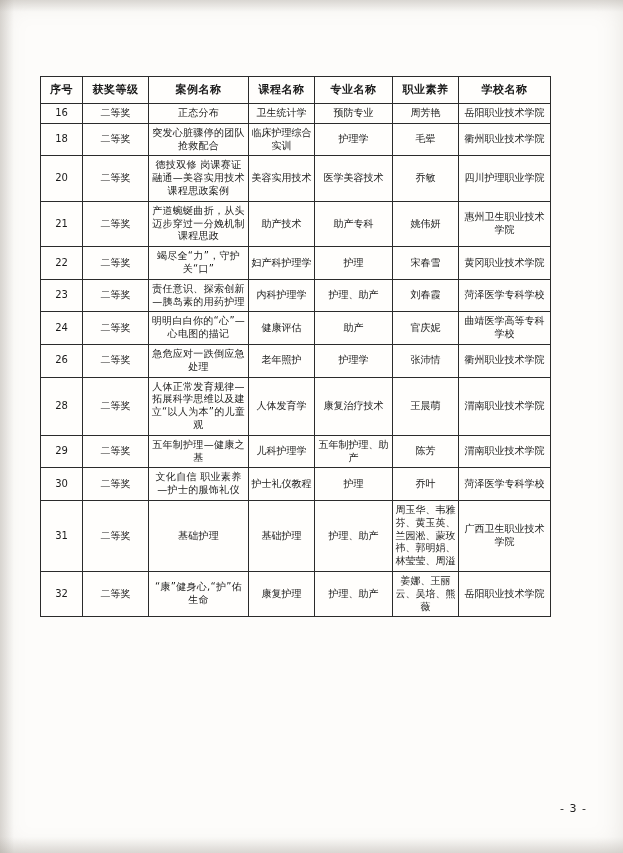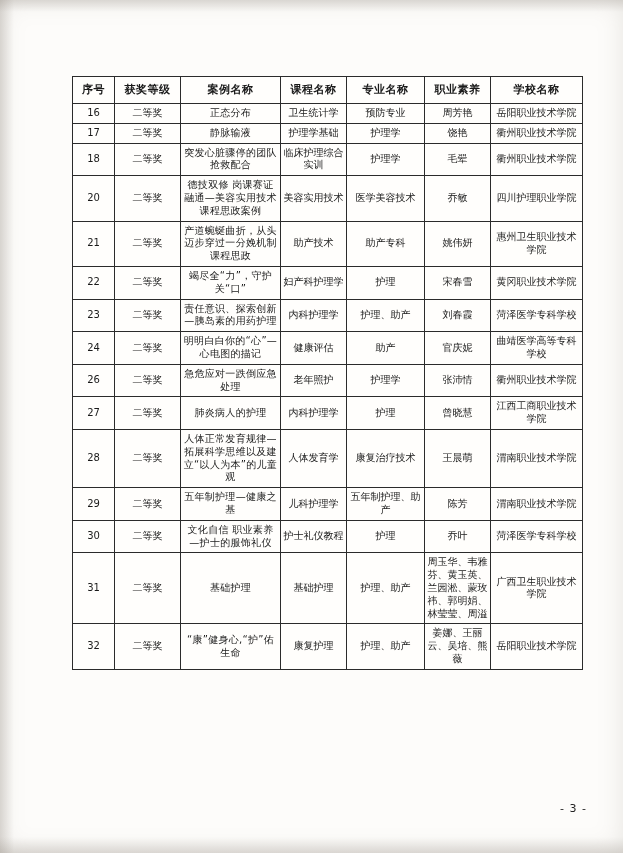--- a/index.html
+++ b/index.html
@@ -26,21 +26,21 @@
   
   .page::before {
     content: "";
     position: absolute;
     left: 0; top: 0; right: 0; bottom: 0;
     box-shadow: inset 0 0 26px rgba(130,120,110,0.18);
     pointer-events: none;
   }
   .table-wrap {
     position: absolute;
-    left: 72px;
+    left: 40px;
     top: 76px;
     width: 510px;
   }
   table.award-table {
     border-collapse: collapse;
     width: 510px;
     table-layout: fixed;
     background: #fffefc;
   }
   table.award-table td, table.award-table th {
@@ -129,29 +129,20 @@
         <tr>
           <td>16</td>
           <td>二等奖</td>
           <td class="cell-name">正态分布</td>
           <td>卫生统计学</td>
           <td>预防专业</td>
           <td>周芳艳</td>
           <td>岳阳职业技术学院</td>
         </tr>
         <tr>
-          <td>17</td>
-          <td>二等奖</td>
-          <td class="cell-name">静脉输液</td>
-          <td>护理学基础</td>
-          <td>护理学</td>
-          <td>饶艳</td>
-          <td>衢州职业技术学院</td>
-        </tr>
-        <tr>
           <td>18</td>
           <td>二等奖</td>
           <td class="cell-name">突发心脏骤停的团队抢救配合</td>
           <td>临床护理综合实训</td>
           <td>护理学</td>
           <td>毛翚</td>
           <td>衢州职业技术学院</td>
         </tr>
         <tr>
           <td>20</td>
@@ -201,29 +192,20 @@
         <tr>
           <td>26</td>
           <td>二等奖</td>
           <td class="cell-name">急危应对一跌倒应急处理</td>
           <td>老年照护</td>
           <td>护理学</td>
           <td>张沛情</td>
           <td>衢州职业技术学院</td>
         </tr>
         <tr>
-          <td>27</td>
-          <td>二等奖</td>
-          <td class="cell-name">肺炎病人的护理</td>
-          <td>内科护理学</td>
-          <td>护理</td>
-          <td>曾晓慧</td>
-          <td>江西工商职业技术学院</td>
-        </tr>
-        <tr>
           <td>28</td>
           <td>二等奖</td>
           <td class="cell-name">人体正常发育规律—拓展科学思维以及建立“以人为本”的儿童观</td>
           <td>人体发育学</td>
           <td>康复治疗技术</td>
           <td>王晨萌</td>
           <td>渭南职业技术学院</td>
         </tr>
         <tr>
           <td>29</td>

